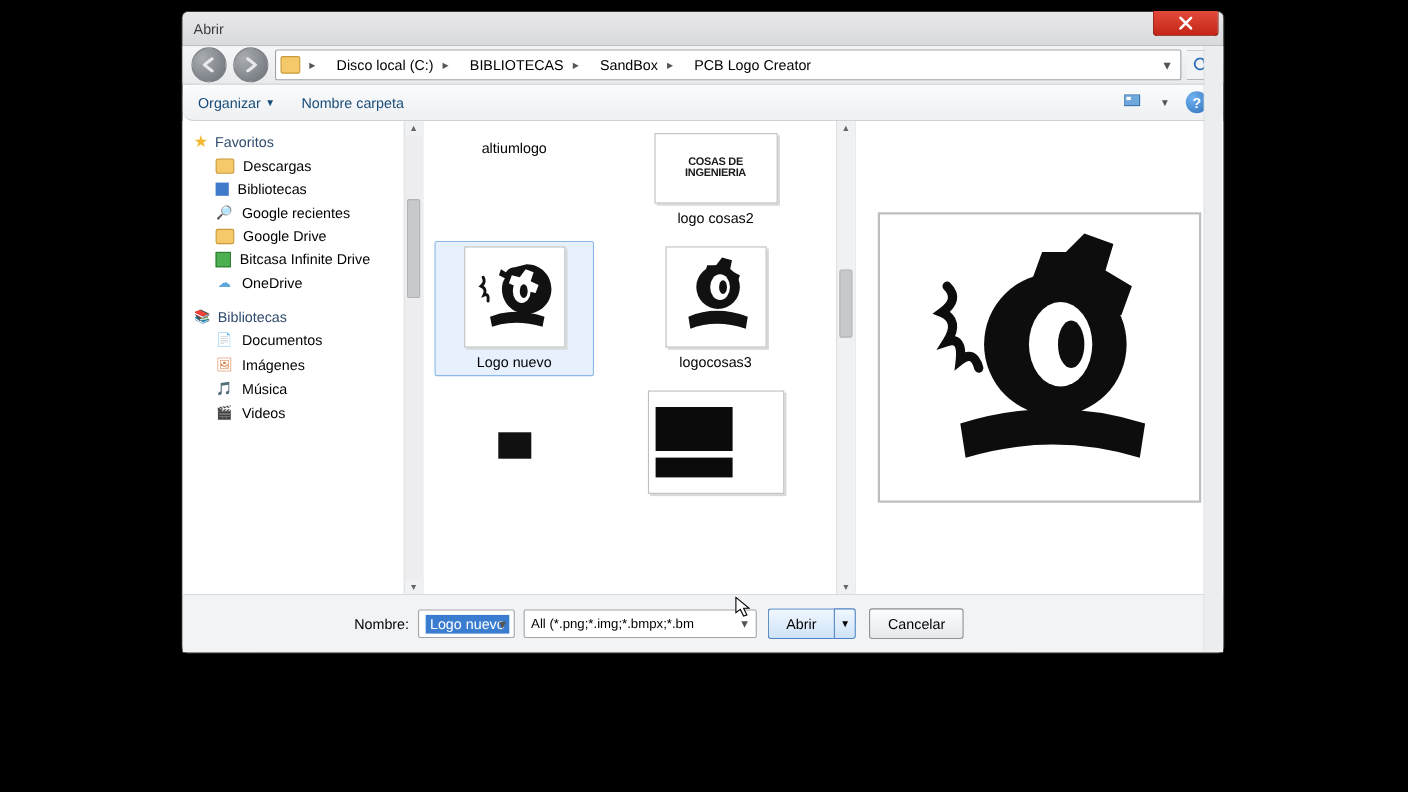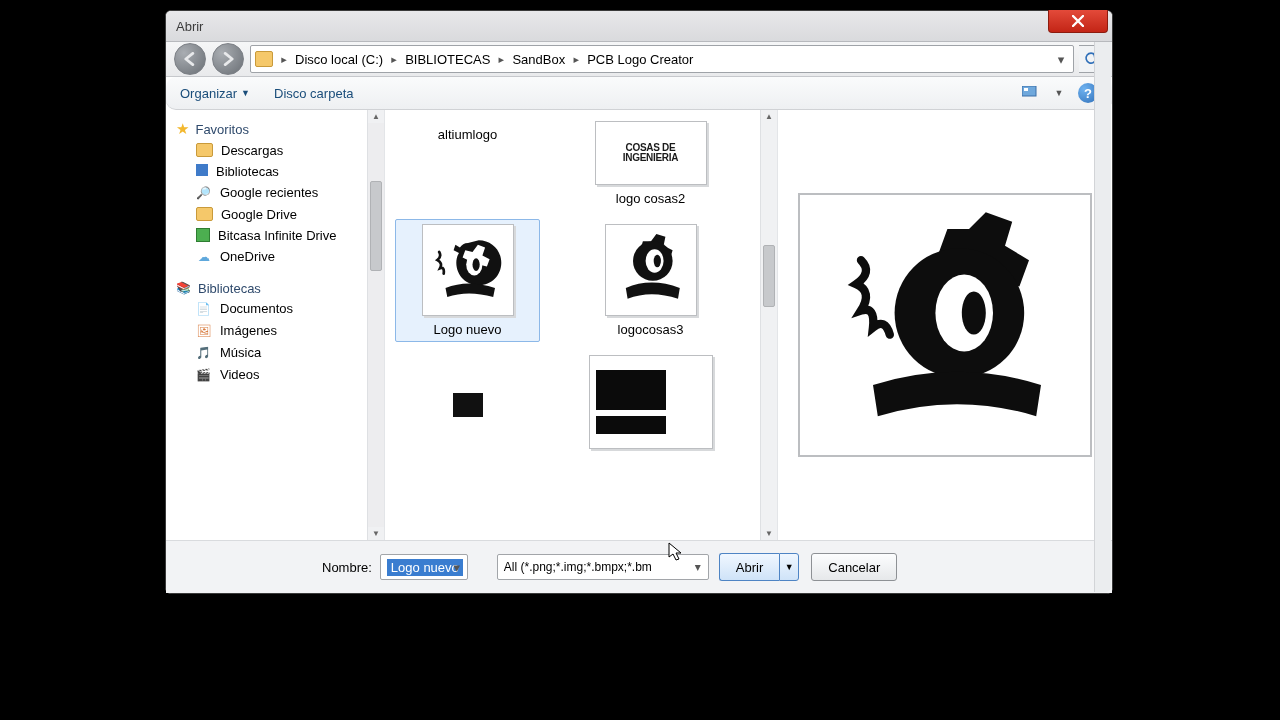--- a/index.html
+++ b/index.html
@@ -97,20 +97,21 @@
     border: 1px solid #c99a3a;
     border-radius: 2px;
     margin-right: 4px;
   }
   .crumb {
     display: flex; align-items: center;
     padding: 0 4px;
     height: 100%;
     cursor: pointer;
     white-space: nowrap;
+    margin-left: 11px;
   }
   .chev {
     width: 10px; display: flex; justify-content: center;
     color: #555;
     font-size: 11px;
   }
   .addr-drop {
     width: 16px; height: 100%;
     display: flex; align-items: center; justify-content: center;
     color: #555; cursor: pointer;
@@ -185,21 +186,21 @@
     border-left: 1px solid #dee0e3;
     display: flex; flex-direction: column; align-items: center;
   }
   .sb-scroll .arr { font-size: 8px; color: #666; padding: 2px 0; cursor: pointer; }
   .sb-scroll .track { flex: 1; width: 100%; background: #ededef; position: relative; }
   .sb-scroll .thumb { position: absolute; left: 2px; right: 2px; top: 58px; height: 88px; background: #c7c9cc; border: 1px solid #b0b2b5; border-radius: 2px; }
   .sb-group { font-size: 13px; margin-bottom: 10px; }
   .sb-head { display: flex; align-items: center; gap: 6px; padding: 2px 6px; color: #2f4a6c; }
   .star { color: #f3b82f; font-size: 15px; }
   .sb-item {
-    display: flex; align-items: flex-start; gap: 8px;
+    display: flex; align-items: center; gap: 8px;
     padding: 3px 6px 3px 26px;
     cursor: pointer;
     font-size: 13px;
   }
   .icn { width: 16px; height: 16px; display:flex; align-items:center; justify-content:center; font-size: 12px; }
   .icn.fld { background:#f5c86a; border:1px solid #c99a3a; border-radius:2px; width:15px; height:12px; }
   .icn.blue { background:#3f7bc9; width:12px; height:12px; }
   .icn.green { background:#4caf50; border:1px solid #2e7d32; width:12px; height:12px; }
   .icn.cld { color:#5fa8dc; }
   .icn.doc { color:#6a94c4; }
@@ -295,21 +296,21 @@
   }
   .combo .dd {
     position: absolute; right: 2px; top: 2px; bottom: 2px; width: 16px;
     display:flex; align-items:center; justify-content:center;
     cursor:pointer; color:#555;
   }
   .name-combo { flex: 1; }
   .name-combo .seltext {
     background: #3a7dd0; color:#fff; padding: 1px 4px;
   }
-  .filter-combo { width: 200px; font-size: 12px; margin-left: 21px; }
+  .filter-combo { width: 200px; font-size: 12px; }
   .row2 { display: flex; justify-content: flex-end; gap: 12px; padding-right: 4px; }
   .btn {
     height: 26px; padding: 0 16px;
     background: linear-gradient(#fcfdfe, #e6e8ea);
     border: 1px solid #8e9195;
     border-radius: 3px;
     cursor: pointer;
     font-size: 13px;
     display:flex; align-items:center;
   }
@@ -385,21 +386,21 @@
       </svg>
     </div>
   </div>
 
   <div class="toolbar">
     <div class="tb-item">
       <span>Organizar</span>
       <span style="font-size:9px;">▼</span>
     </div>
     <div class="tb-item">
-      <span>Disco carpeta</span>
+      <span>Nombre carpeta</span>
     </div>
     <div class="tb-right">
       <div class="tb-icn">
         <svg width="18" height="14" viewBox="0 0 18 14">
           <rect x="0" y="0" width="14" height="10" fill="#6fa8dc" stroke="#3a6fa8"></rect>
             <rect x="2" y="2" width="4" height="3" fill="#fff"></rect>
         </svg>
       </div>
       <div class="tb-icn" style="font-size:9px;color:#555;">▼</div>
       <div class="help-icn">

